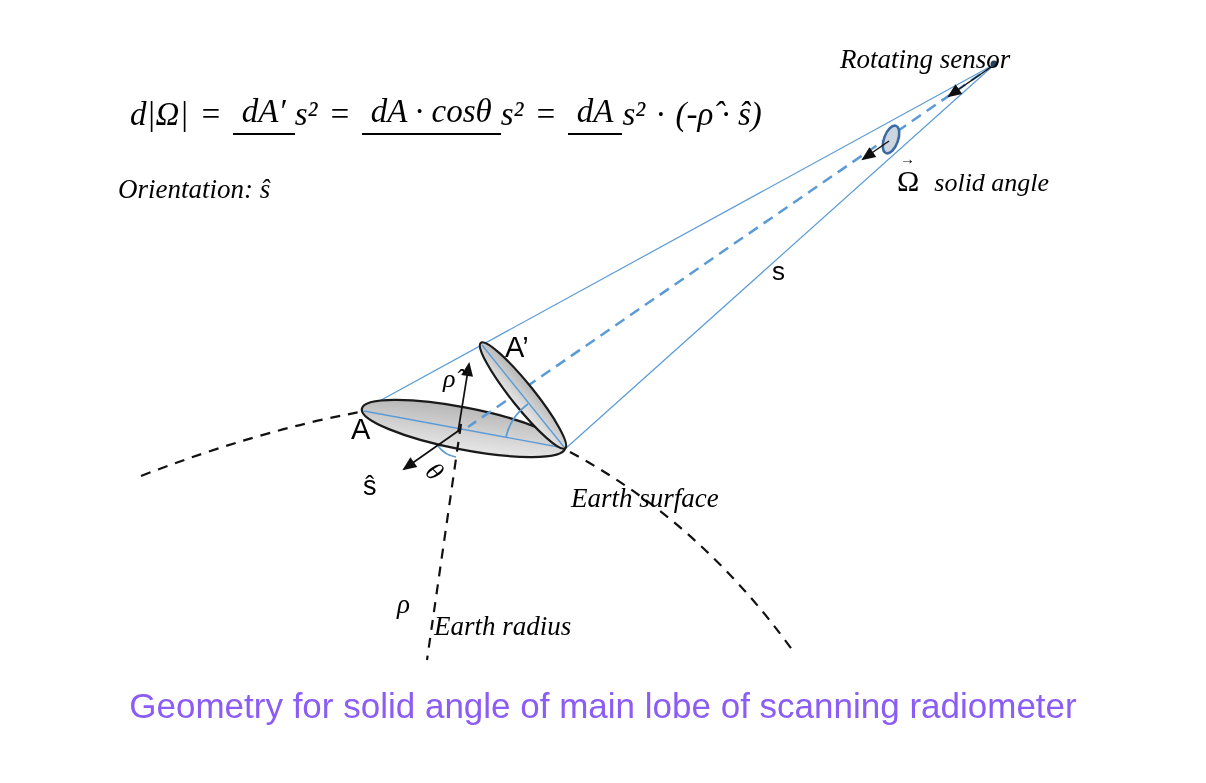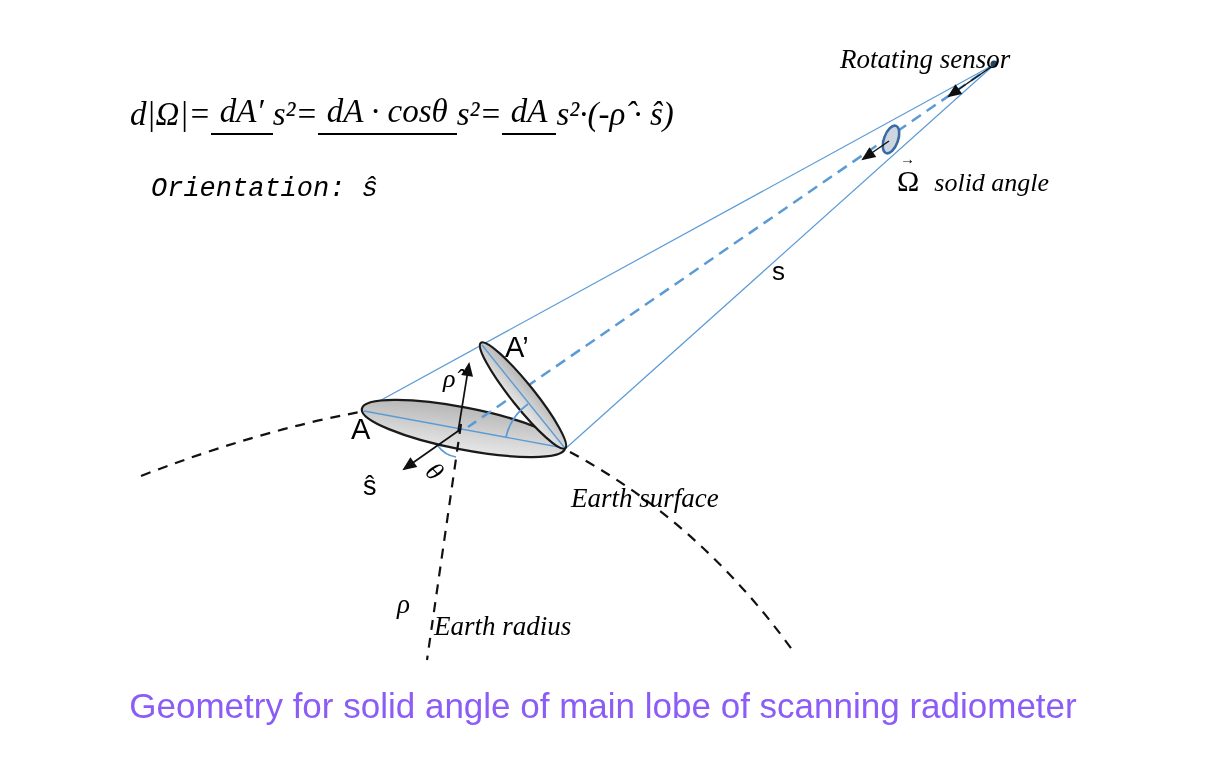--- a/index.html
+++ b/index.html
@@ -7,27 +7,27 @@
     position:relative;width:1206px;height:783px;background:#ffffff;
     font-family:"Liberation Serif","DejaVu Serif",serif;color:#000;overflow:hidden;
   }
   .stage svg{position:absolute;left:0;top:0;}
   .lbl{position:absolute;white-space:nowrap;line-height:1.05;}
   .serif-i{font-family:"Liberation Serif","DejaVu Serif",serif;font-style:italic;}
   .sans{font-family:"Liberation Sans","DejaVu Sans",sans-serif;font-style:normal;}
 
   
   .formula{
-    position:absolute;left:130px;top:93px;display:flex;align-items:center;
+    position:absolute;left:130px;top:93px;display:flex;align-items:center;gap:11px;
     font-size:33px;font-style:italic;font-family:"Liberation Serif","DejaVu Serif",serif;
   }
   .frac{display:inline-flex;flex-direction:row;align-items:center;}
   .frac .num{padding:0 9px 3px 9px;border-bottom:2.5px solid #000;text-align:center;}
   .frac .den{padding-top:1px;text-align:center;font-style:italic;}
-  .orientation{left:151px;top:175px;font-size:27px;font-family:Liberation Mono, monospace;}
+  .orientation{left:118px;top:175px;font-size:27px;}
 
   .sensor-label{left:840px;top:36px;font-size:27px;margin-top:9px;}
   .solid-angle{left:897px;top:165px;display:flex;align-items:flex-start;gap:15px;}
   .omega-wrap{position:relative;display:inline-block;font-style:normal;font-size:30px;}
   .omega-wrap .vec{position:absolute;top:-13px;left:3px;font-size:15px;font-style:normal;}
   .solid-angle .sa-text{font-size:26px;font-style:italic;padding-top:4px;}
 
   .s-label{left:772px;top:258px;font-size:26px;}
   .a-label{left:351px;top:414px;font-size:29px;}
   .a-prime-label{left:505px;top:332px;font-size:29px;}

